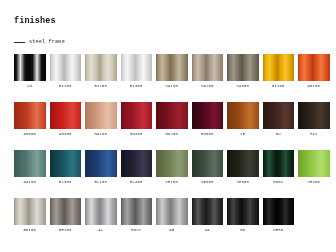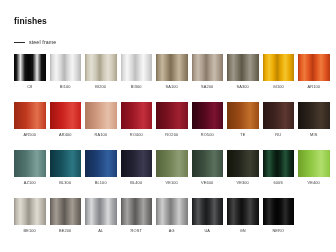--- a/index.html
+++ b/index.html
@@ -15,20 +15,21 @@
     font-family: "Liberation Sans", sans-serif;
     color: #1a1a1a;
     -webkit-font-smoothing: antialiased;
   }
   #page {
     position: relative;
     width: 336px;
     height: 220px;
     box-sizing: border-box;
     padding: 0;
+    font-family: Liberation Mono, monospace;
   }
 
   
   .header {
     position: absolute;
     left: 14px;
     top: 16px;
     width: 300px;
   }
   .page-title {

